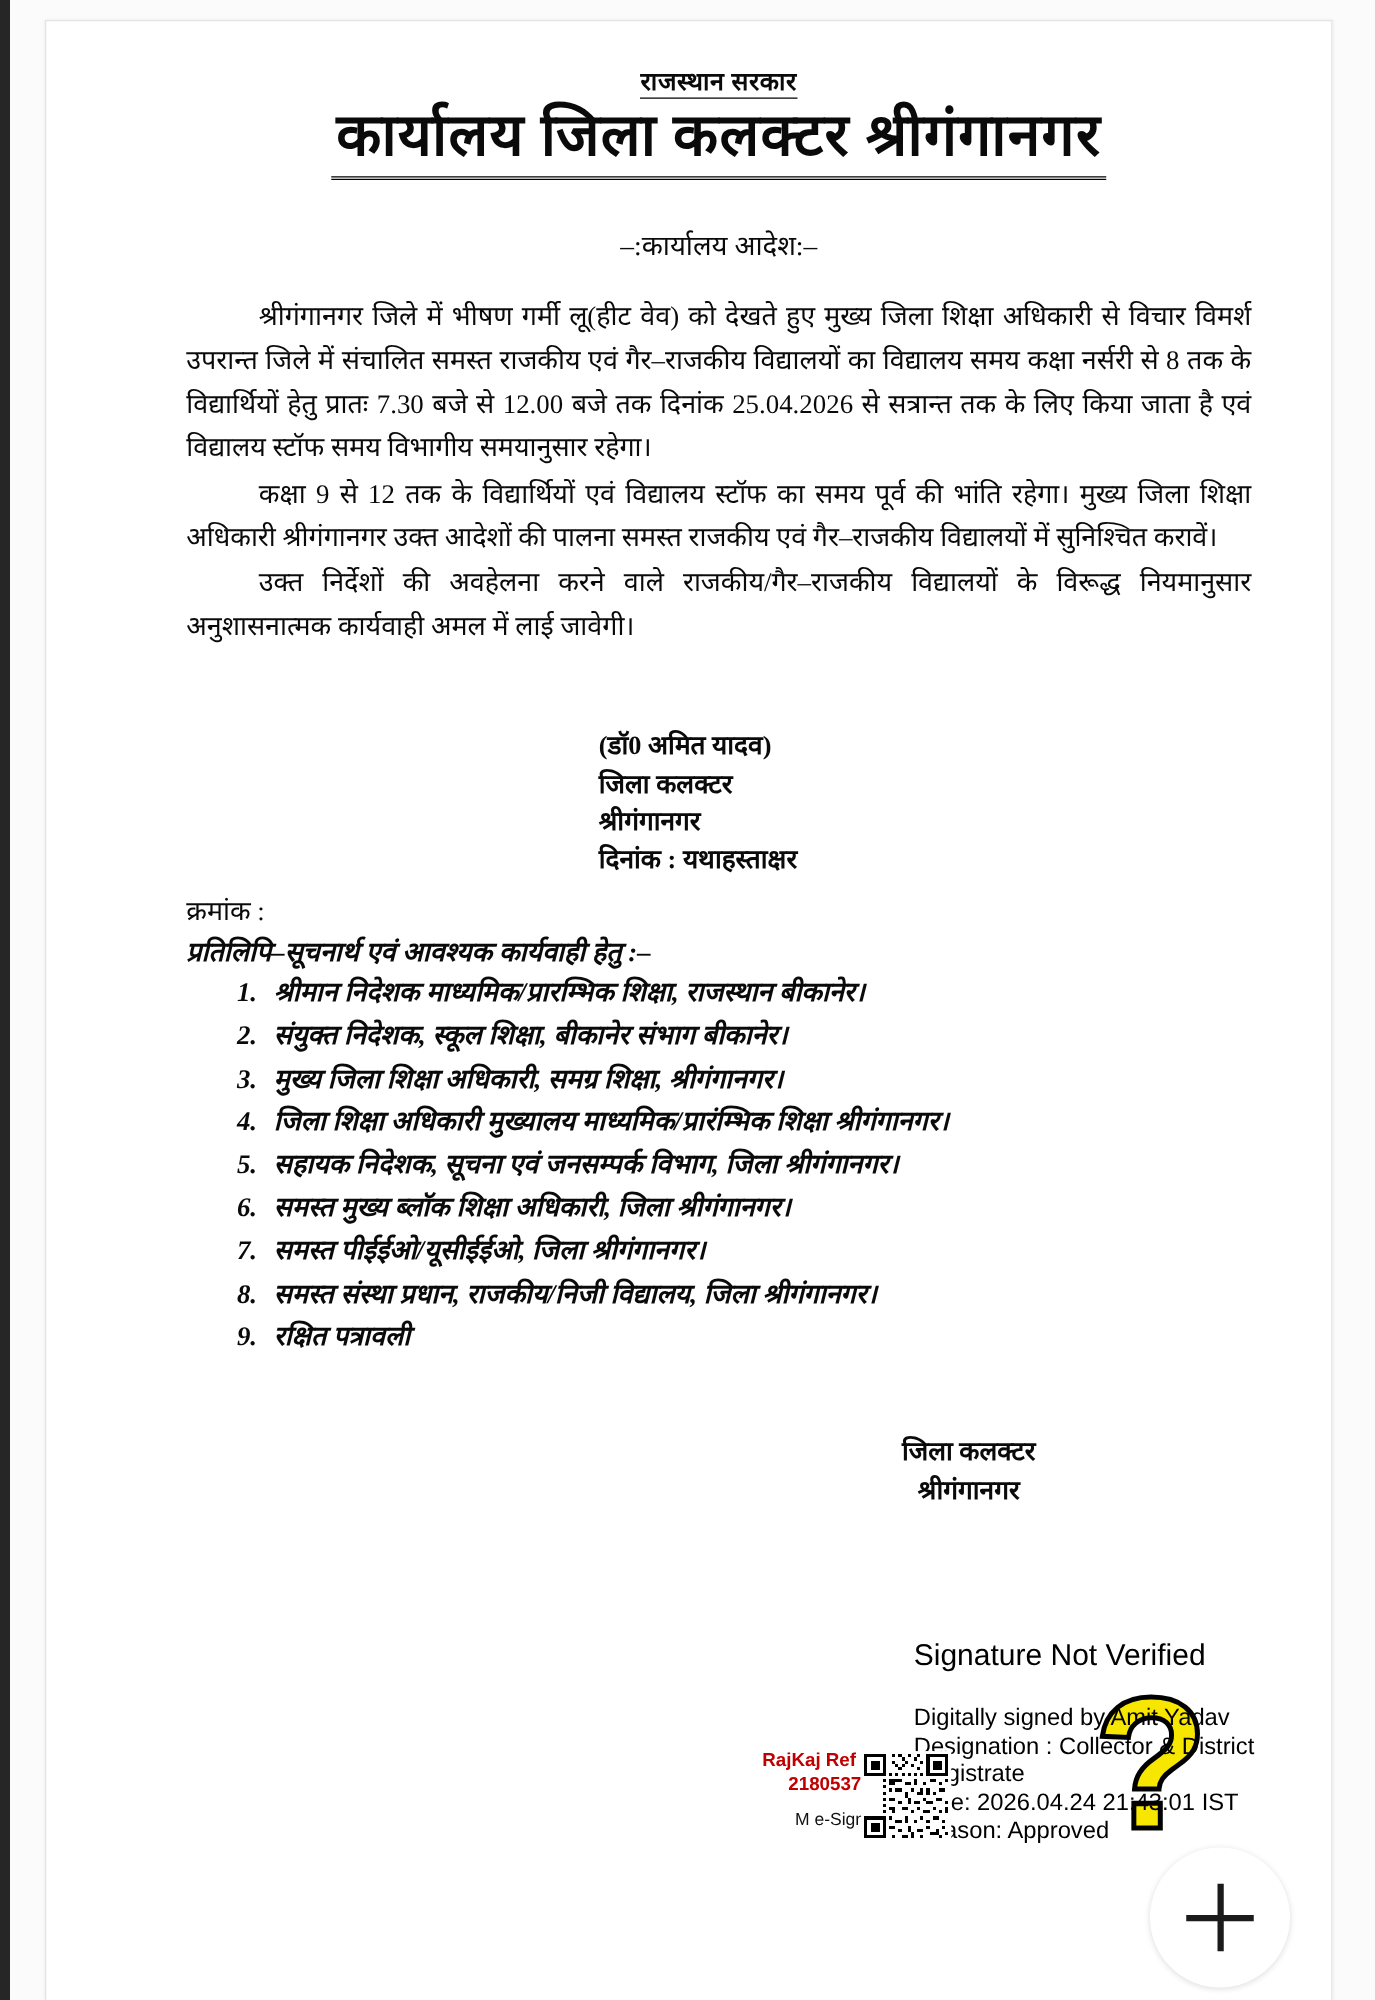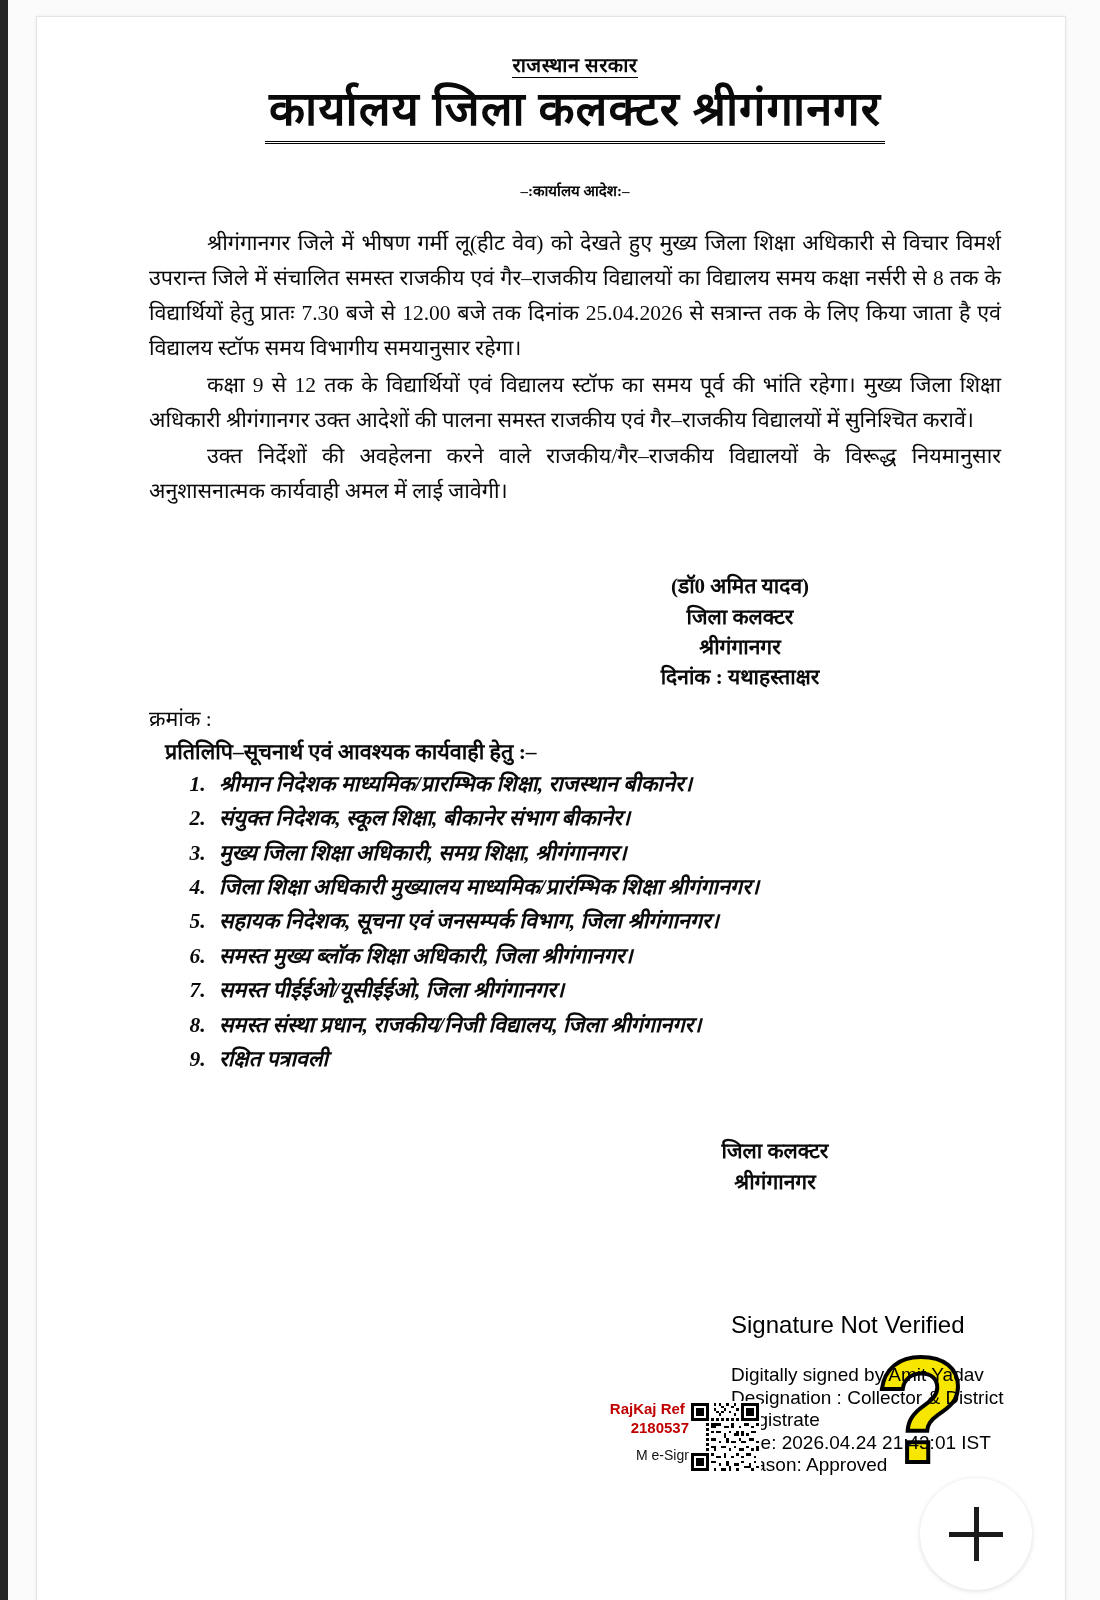--- a/index.html
+++ b/index.html
@@ -69,22 +69,22 @@
     font-size: 47px;
     line-height: 1.18;
     letter-spacing: 1px;
     white-space: nowrap;
     padding: 0 4px 4px 4px;
     border-bottom: 3px double #000;
   }
   .order-label {
     text-align: center;
     font-family: "Liberation Serif", serif;
-    font-weight: 700;
-    font-size: 15px;
+    font-weight: 400;
+    font-size: 22px;
     margin: 36px 0 0 0;
   }
 
   
   .body-block { margin-top: 26px; }
   p.para {
     margin: 0 0 2px 0;
     font-family: "Liberation Serif", serif;
     font-size: 21.5px;
     line-height: 1.62;
@@ -92,42 +92,42 @@
     text-justify: inter-word;
     text-indent: 58px;
     color: #0a0a0a;
   }
   p.para:last-child { margin-bottom: 0; }
   p.para.center-indent { text-indent: 140px; }
 
   
   .sig-block {
     margin-top: 62px;
-    text-align: center;
     padding-left: 330px;
     font-family: "Liberation Serif", serif;
     font-size: 21px;
     font-weight: 700;
     line-height: 1.45;
   }
   .sig-block div { white-space: nowrap; }
 
   
   .dist-wrap { margin-top: 10px; }
   .kramank {
     font-family: "Liberation Serif", serif;
     font-size: 21.5px;
     font-weight: 400;
     margin: 0;
   }
   .dist-title {
     font-family: "Liberation Serif", serif;
     font-size: 21.5px;
     font-weight: 700;
-    margin: 4px 0 2px 16px;
+    margin: 4px 0 2px 0;
+    font-style: italic;
   }
   ol.dist-list {
     margin: 0;
     padding-left: 62px;
     font-family: "Liberation Serif", serif;
     font-size: 21.5px;
     font-weight: 700;
     line-height: 1.60;
   }
   ol.dist-list li { padding-left: 8px; font-style: italic; }

